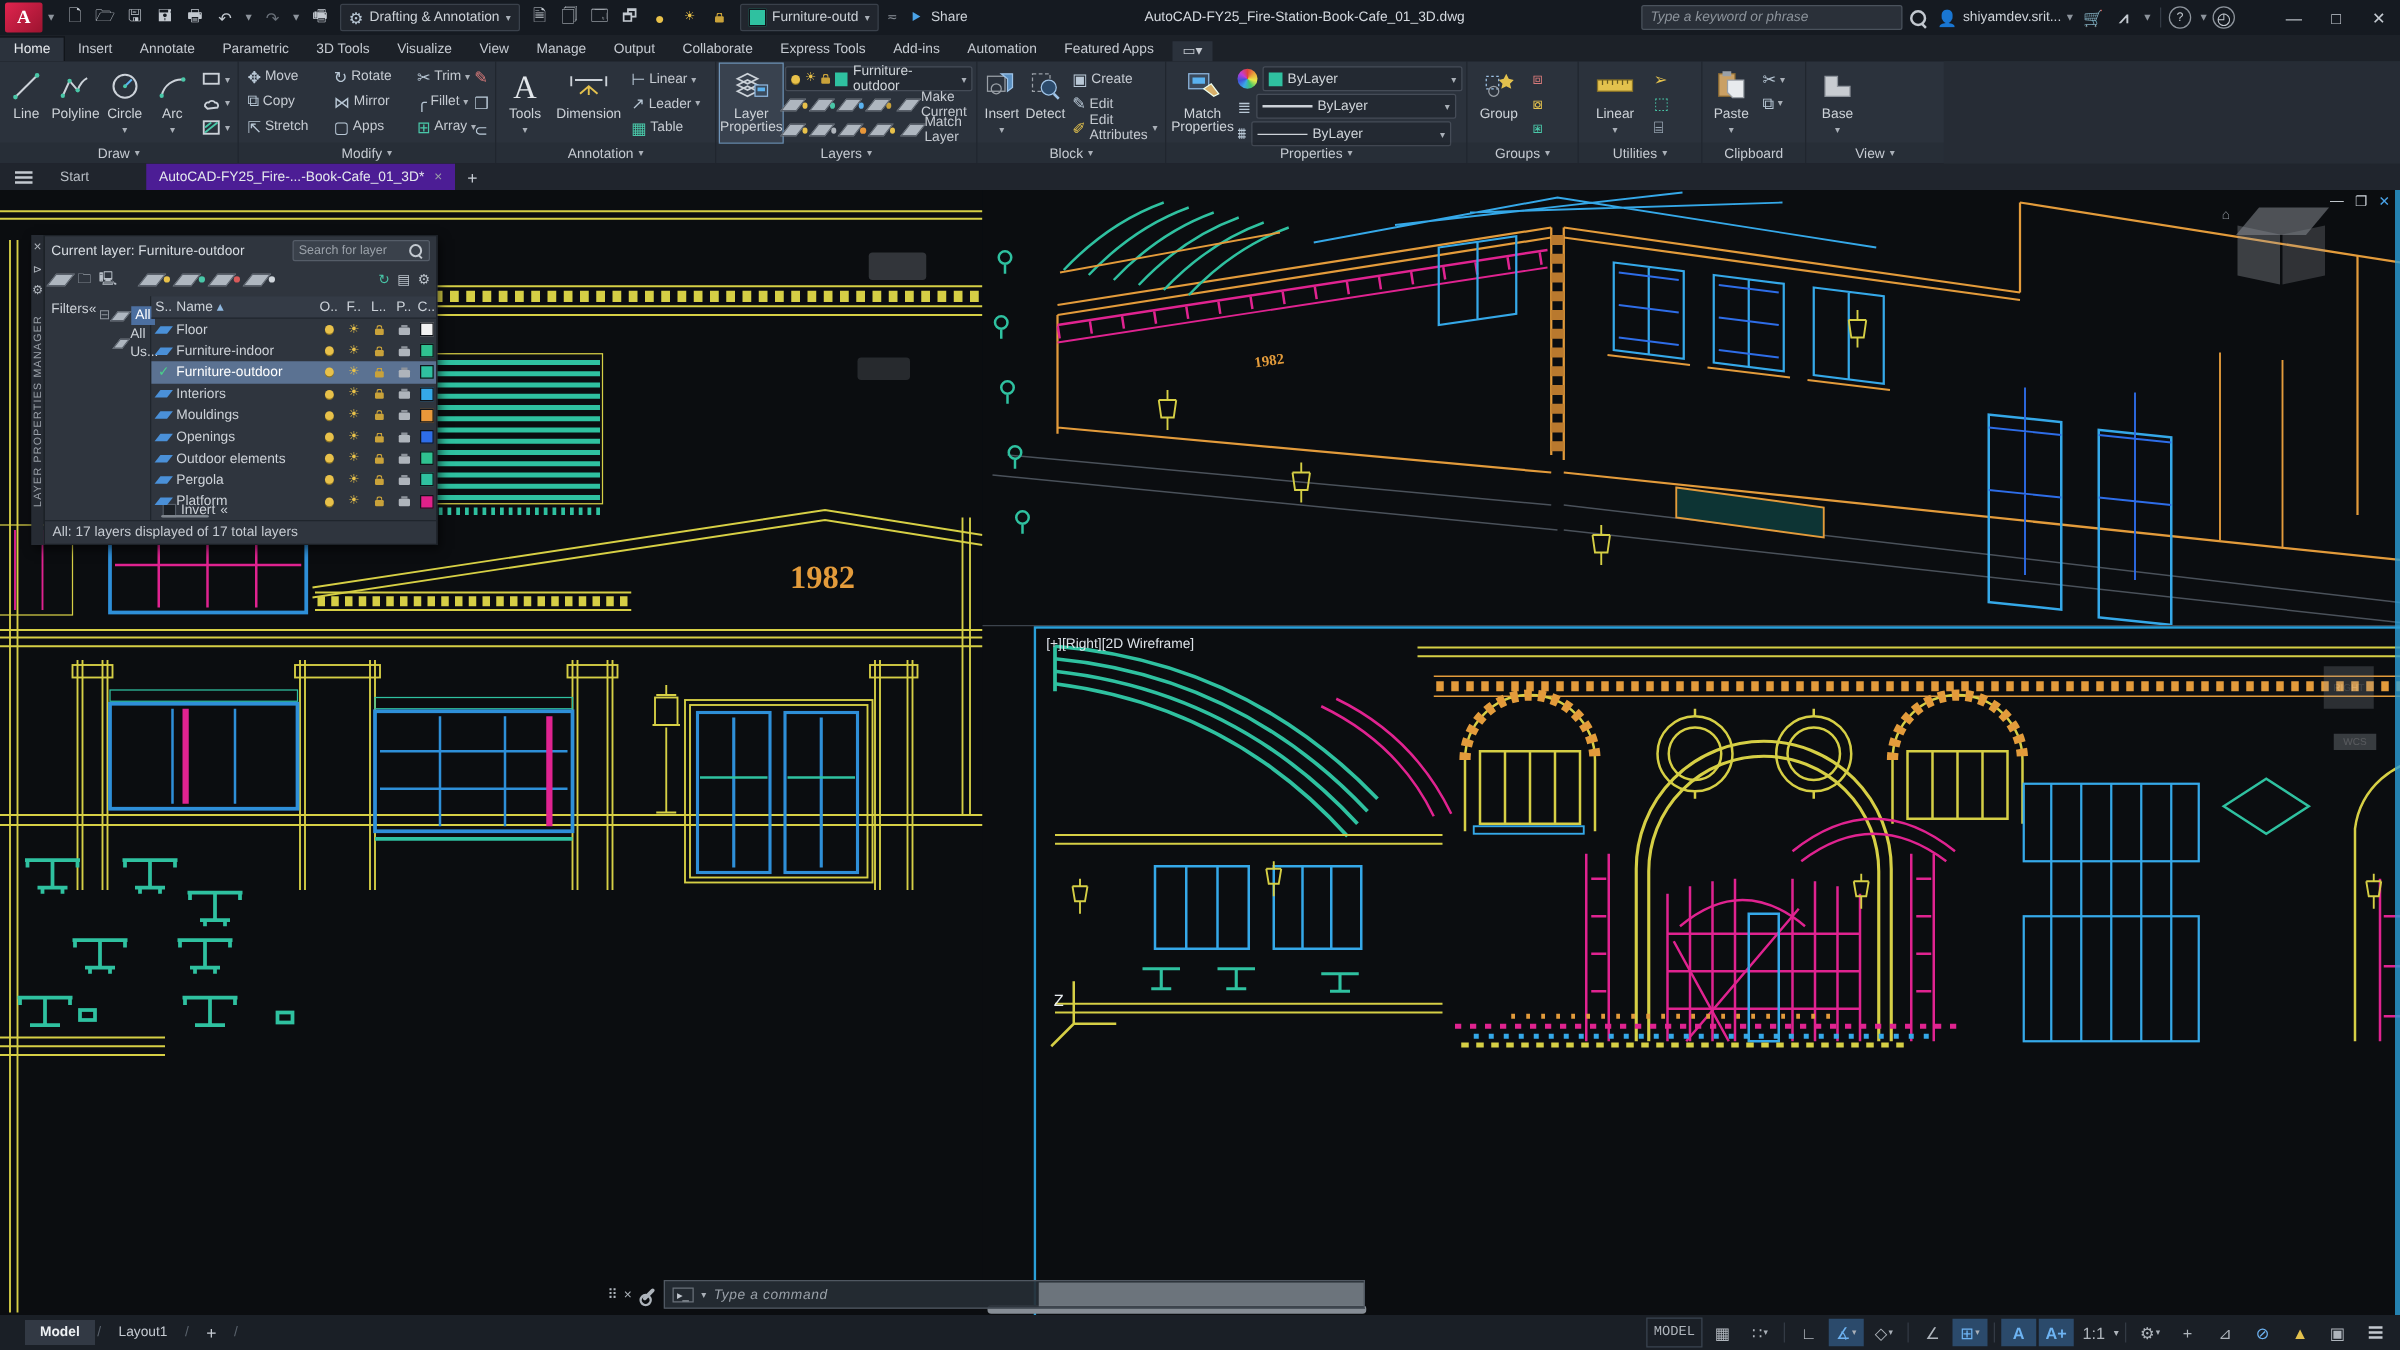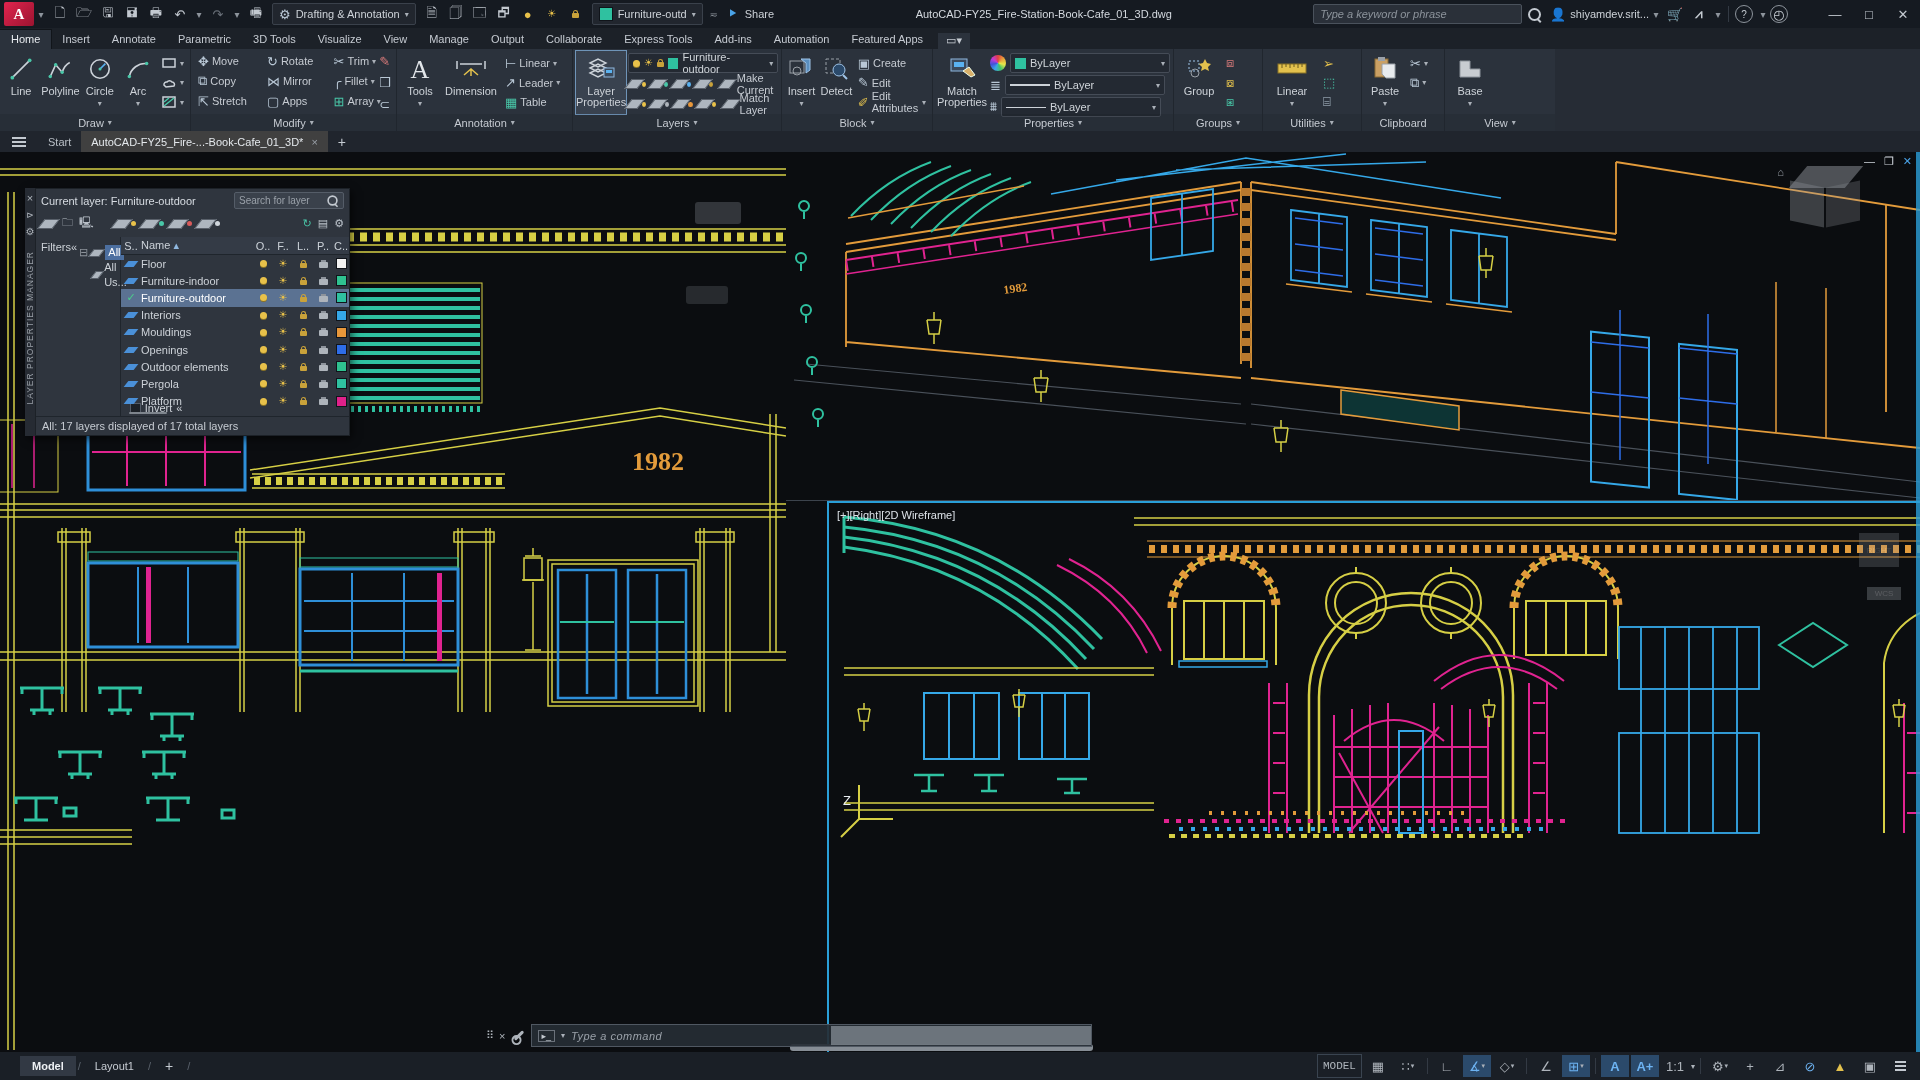--- a/index.html
+++ b/index.html
@@ -41,21 +41,21 @@
   svg.icon .t{fill:#49c7a8;stroke:none;}
   .grid3{display:grid;grid-template-columns:auto auto auto;grid-auto-rows:20px;column-gap:6px;align-items:center;padding:2px 4px;}
   .fld{display:flex;align-items:center;gap:4px;height:18px;background:#232932;border:1px solid #454c57;border-radius:2px;padding:0 4px;color:#d0d5da;}
   .fld .sw{width:11px;height:11px;}
   .cwheel{width:16px;height:16px;border-radius:50%;background:conic-gradient(#e14040,#e8a23a,#e8e84a,#41c46a,#3aa8e8,#4152d8,#c43ad8,#e14040);}
   .pl{width:13px;height:8px;background:#aeb6bf;transform:skewX(-38deg);border:1px solid #59606a;display:inline-block;}
   .dotb{width:5px;height:5px;border-radius:50%;display:inline-block;margin-left:-4px;}
   
   #filetabs{position:absolute;top:131px;left:0;width:1920px;height:21px;background:#20252d;display:flex;align-items:stretch;z-index:50;}
   .ftab{display:flex;align-items:center;padding:0 10px;gap:8px;color:#b9bfc6;}
-  .ftab.active{background:#404040;color:#e4e8ec;}
+  .ftab.active{background:#4c1d95;color:#e4e8ec;margin-left:36px;}
   .burger{width:14px;height:2px;background:#c3c9d0;box-shadow:0 4px 0 #c3c9d0,0 -4px 0 #c3c9d0;}
   
   #canvas{position:absolute;top:152px;left:0;width:1920px;height:900px;background:#0b0d10;}
   #vp-left{position:absolute;top:0;left:0;}
   #vp-tr{position:absolute;top:0;left:786px;width:1134px;height:348px;border-bottom:1px solid #3c434c;}
   #vp-br{position:absolute;top:349px;left:827px;width:1130px;height:549px;border:2px solid #2a9fd8;background:#0b0d10;}
   #vp-right-edge{position:absolute;top:0;left:1916px;width:4px;height:900px;background:#2a9fd8;opacity:.8;}
   .vp-label{position:absolute;top:6px;left:8px;color:#dde2e8;z-index:5;}
   .vp-ctl{position:absolute;top:3px;right:8px;display:flex;gap:9px;color:#cfd5db;z-index:5;}
   .cube{position:absolute;opacity:.85;}

